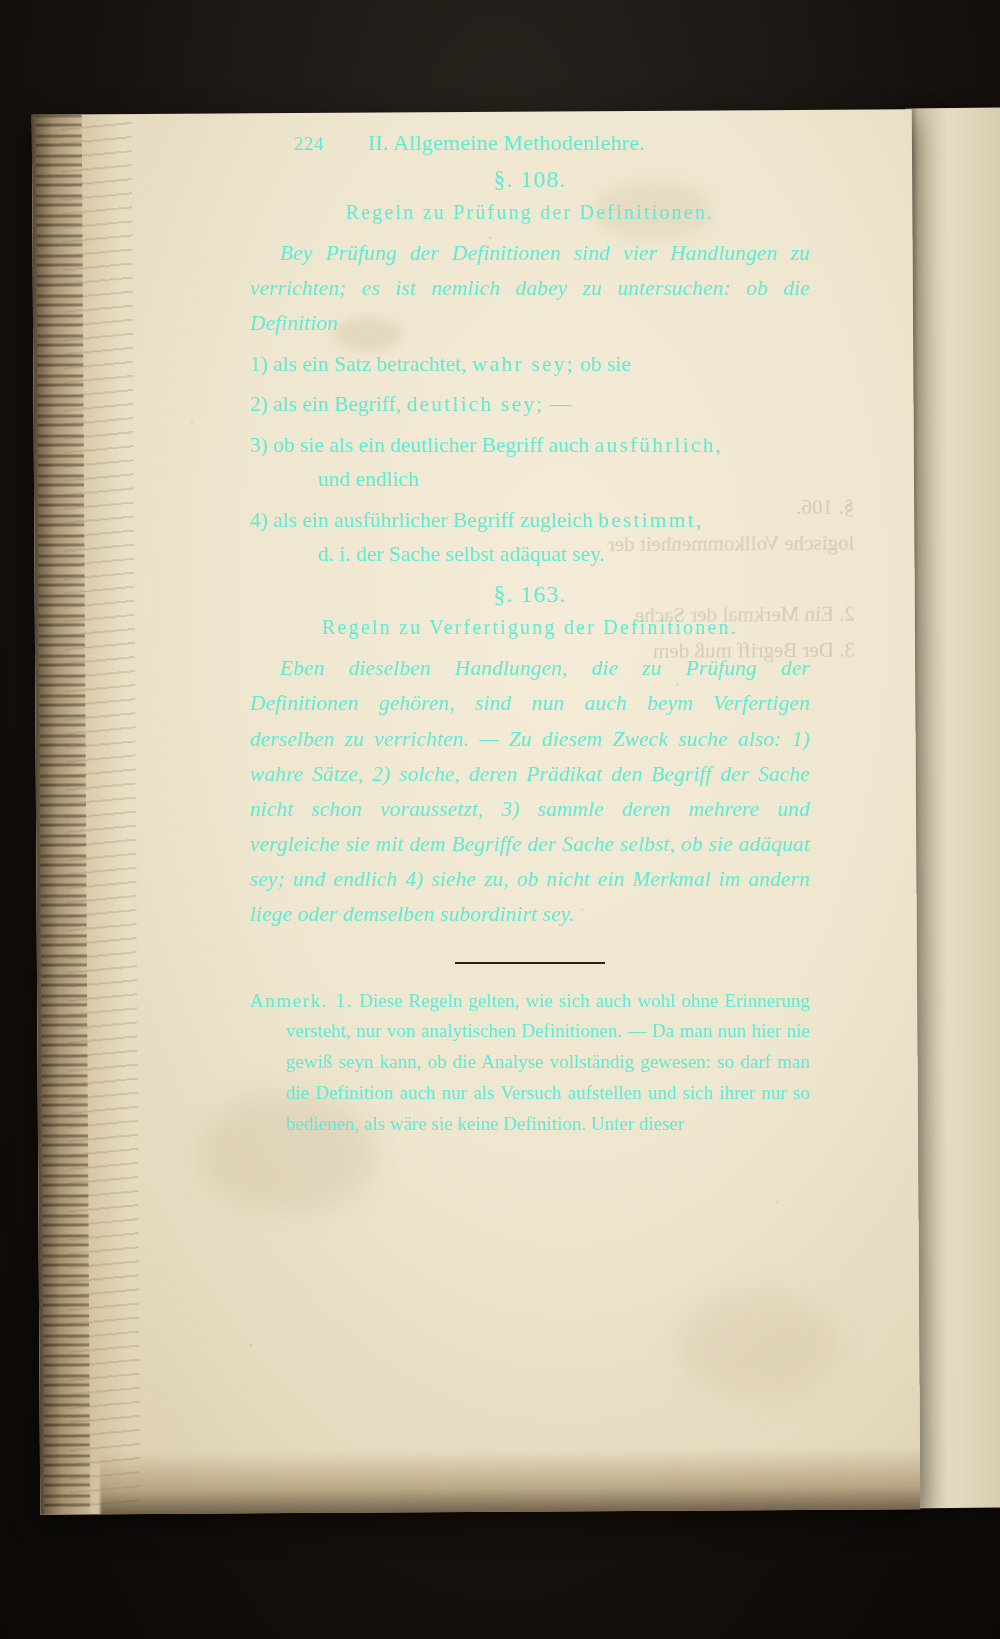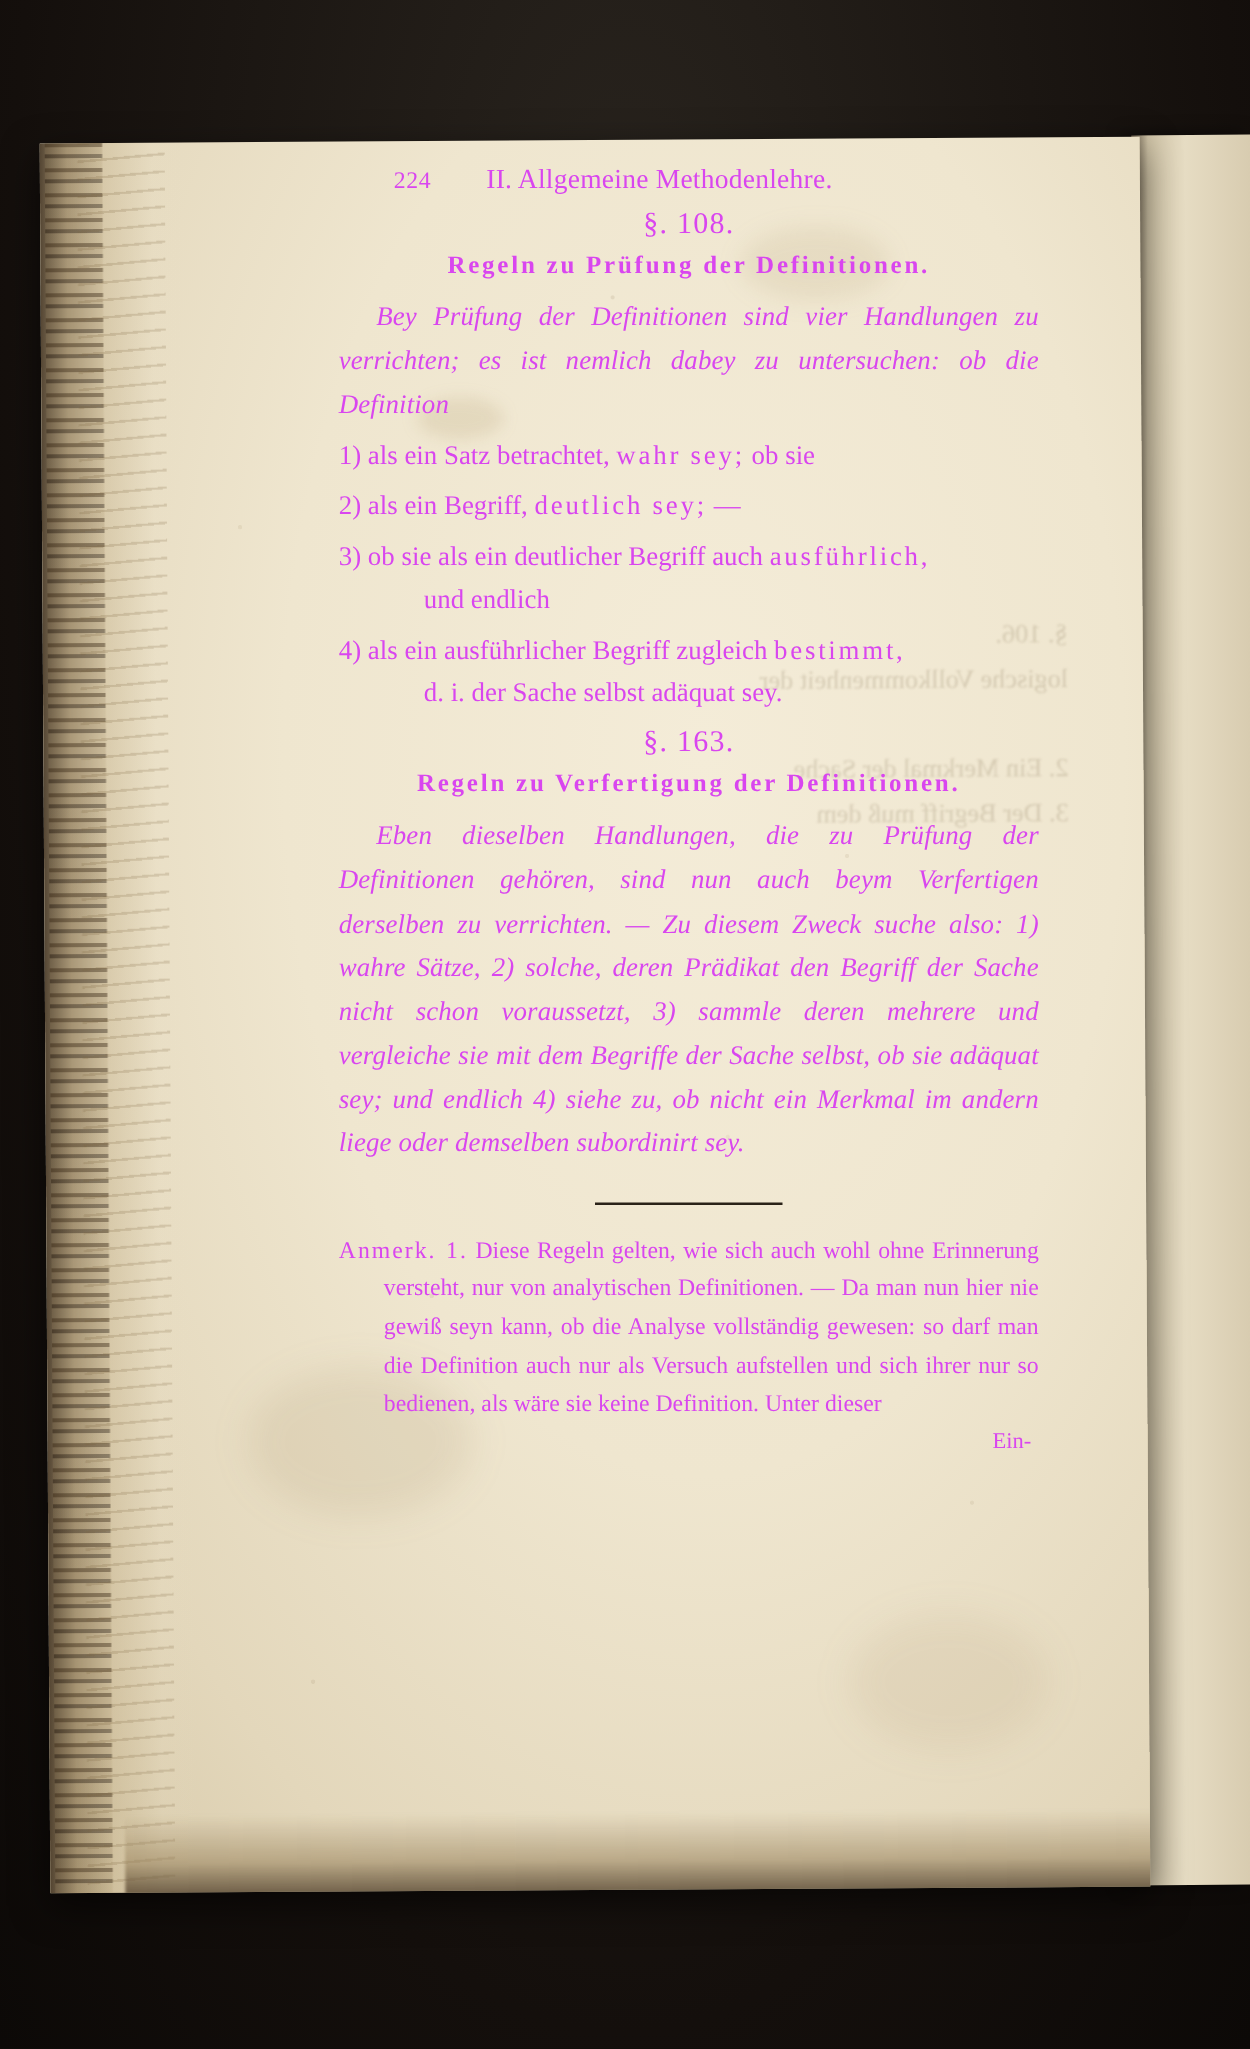--- a/index.html
+++ b/index.html
@@ -105,24 +105,24 @@
   
   .stain {
     position: absolute;
     border-radius: 50%;
     pointer-events: none;
   }
 
   
   .text-col {
     position: absolute;
-    left: 271px;
+    left: 250px;
     top: 130px;
     width: 560px;
-    color: #d946ef;
+    color: #5eead4;
   }
 
   .headline {
     display: flex;
     align-items: baseline;
     gap: 44px;
     margin-left: 44px;
   }
   .folio {
     font-size: 19px;
@@ -138,21 +138,21 @@
     text-align: center;
     font-size: 24px;
     margin-top: 10px;
     letter-spacing: 1px;
   }
   .section-title {
     text-align: center;
     font-size: 20px;
     letter-spacing: 2.6px;
     margin-top: 8px;
-    font-weight: 700;
+    font-weight: 400;
   }
 
   p.body {
     font-size: 21.5px;
     line-height: 1.63;
     margin: 12px 0 0 0;
     text-align: justify;
     letter-spacing: 0.1px;
     font-style: italic;
   }
@@ -298,16 +298,15 @@
     <p class="body indent">Eben dieselben Handlungen, die zu Prüfung der Definitionen gehören, sind nun auch beym Verfertigen derselben zu verrichten. — Zu diesem Zweck suche also: 1) wahre Sätze, 2) solche, deren Prädikat den Begriff der Sache nicht schon voraussetzt, 3) sammle deren mehrere und vergleiche sie mit dem Begriffe der Sache selbst, ob sie adäquat sey; und endlich 4) siehe zu, ob nicht ein Merkmal im andern liege oder demselben subordinirt sey.</p>
 
     <div class="rule-divider"></div>
 
     <p class="note">
       <span class="note-body">
         <span class="lead">Anmerk. 1.</span>
         <span>Diese Regeln gelten, wie sich auch wohl ohne Erinnerung versteht, nur von analytischen Definitionen. — Da man nun hier nie gewiß seyn kann, ob die Analyse vollständig gewesen: so darf man die Definition auch nur als Versuch aufstellen und sich ihrer nur so bedienen, als wäre sie keine Definition. Unter dieser</span>
       </span>
     </p>
-    <div class="catchword">Ein-</div>
 
   </div>
 </div>
 
 </body></html>

